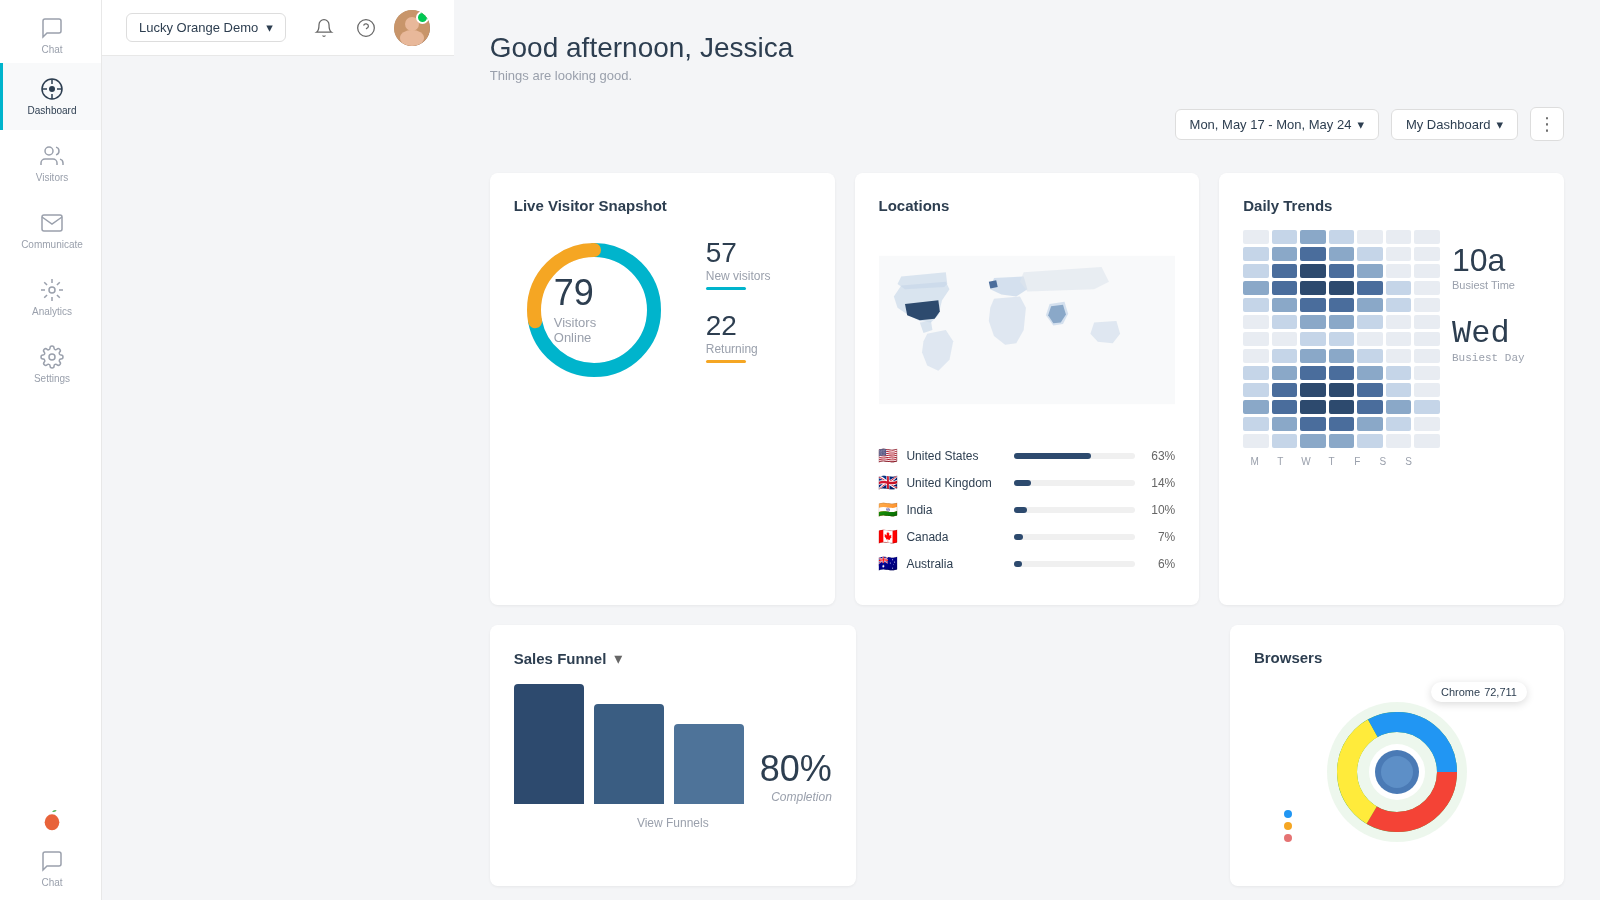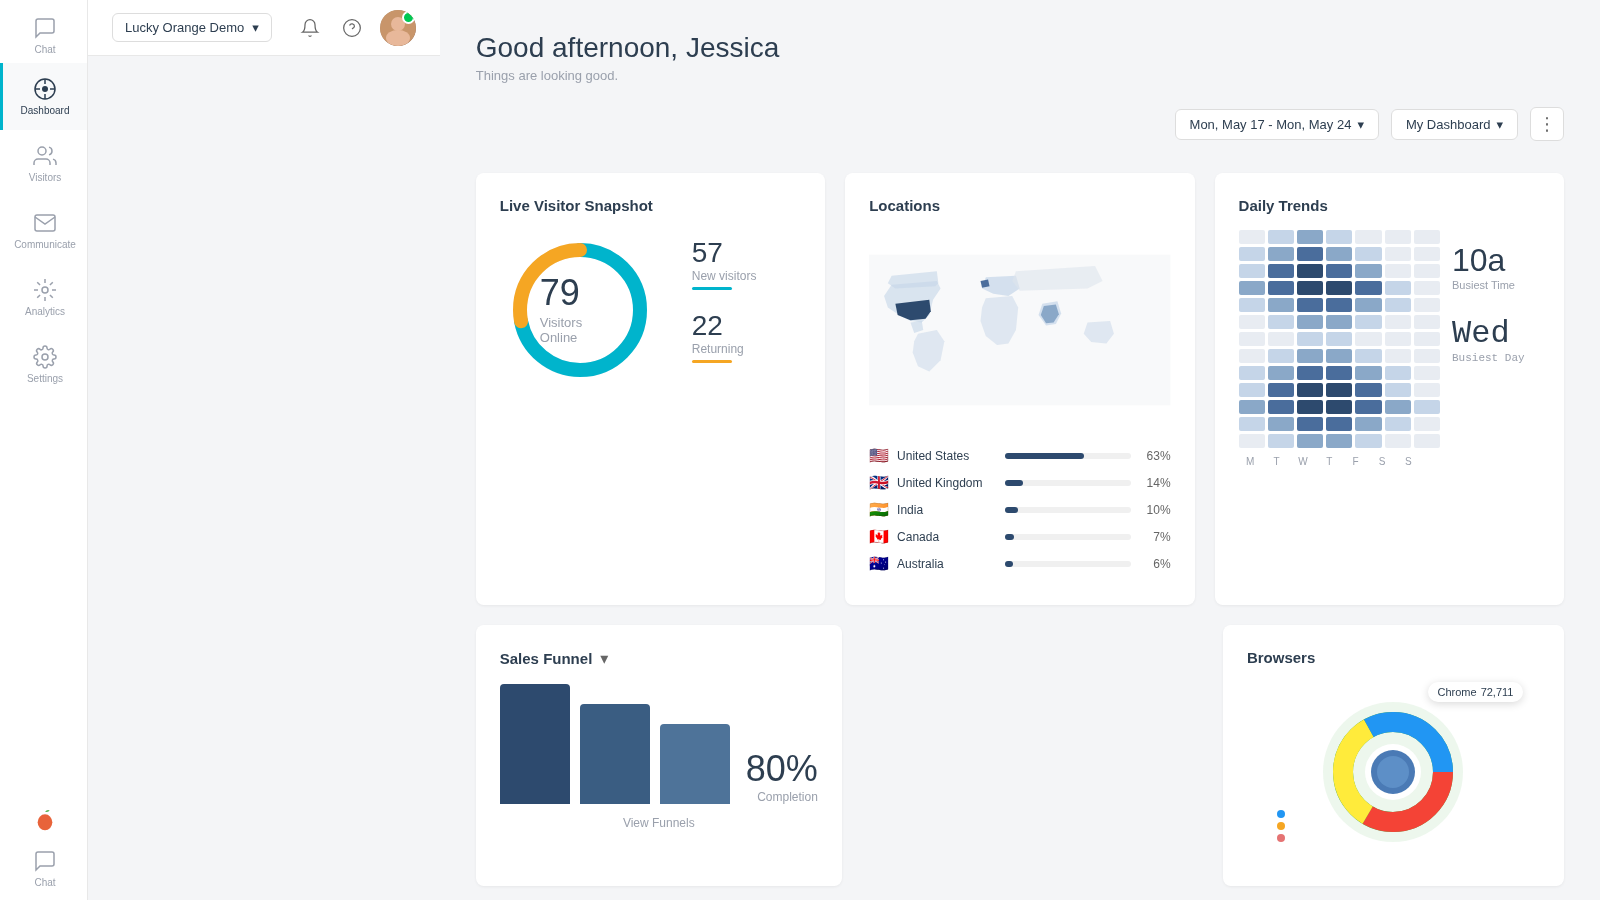--- a/index.html
+++ b/index.html
@@ -1,20 +1,20 @@
 <!DOCTYPE html>
 <html><head>
   <meta charset="utf-8">
   <style>
     * { box-sizing: border-box; margin: 0; padding: 0; }
     body { font-family: -apple-system, BlinkMacSystemFont, 'Segoe UI', sans-serif; background: #f4f5f7; display: flex; height: 900px; width: 1600px; overflow: hidden; }
 
     
     .sidebar {
-      width: 88px;
+      width: 102px;
       background: #fff;
       display: flex;
       flex-direction: column;
       align-items: center;
       padding: 0;
       border-right: 1px solid #e8e8e8;
       position: relative;
       z-index: 10;
     }
     .sidebar-item {
@@ -198,21 +198,21 @@
     .funnel-header { display: flex; align-items: center; gap: 8px; }
     .funnel-title { font-size: 15px; font-weight: 600; color: #2d3e50; }
     .funnel-body { display: flex; align-items: flex-end; gap: 16px; margin-top: 16px; }
     .funnel-bars { display: flex; align-items: flex-end; gap: 10px; }
     .funnel-bar { width: 70px; background: #2d4a6e; border-radius: 4px 4px 0 0; }
     .funnel-bar-1 { height: 120px; }
     .funnel-bar-2 { height: 100px; background: #3a5d82; }
     .funnel-bar-3 { height: 80px; background: #4e7399; }
     .funnel-completion { margin-left: auto; text-align: right; }
     .funnel-pct { font-size: 36px; font-weight: 300; color: #2d3e50; }
-    .funnel-pct-label { font-size: 12px; color: #9aa0ac; }
+    .funnel-pct-label { font-size: 12px; color: #9aa0ac; font-style: italic; }
 
     
     .browsers-card { }
     .browsers-chart { display: flex; align-items: center; justify-content: center; position: relative; height: 180px; }
     .browser-label-bubble {
       position: absolute;
       top: 10px;
       right: -30px;
       background: #fff;
       border-radius: 20px;

